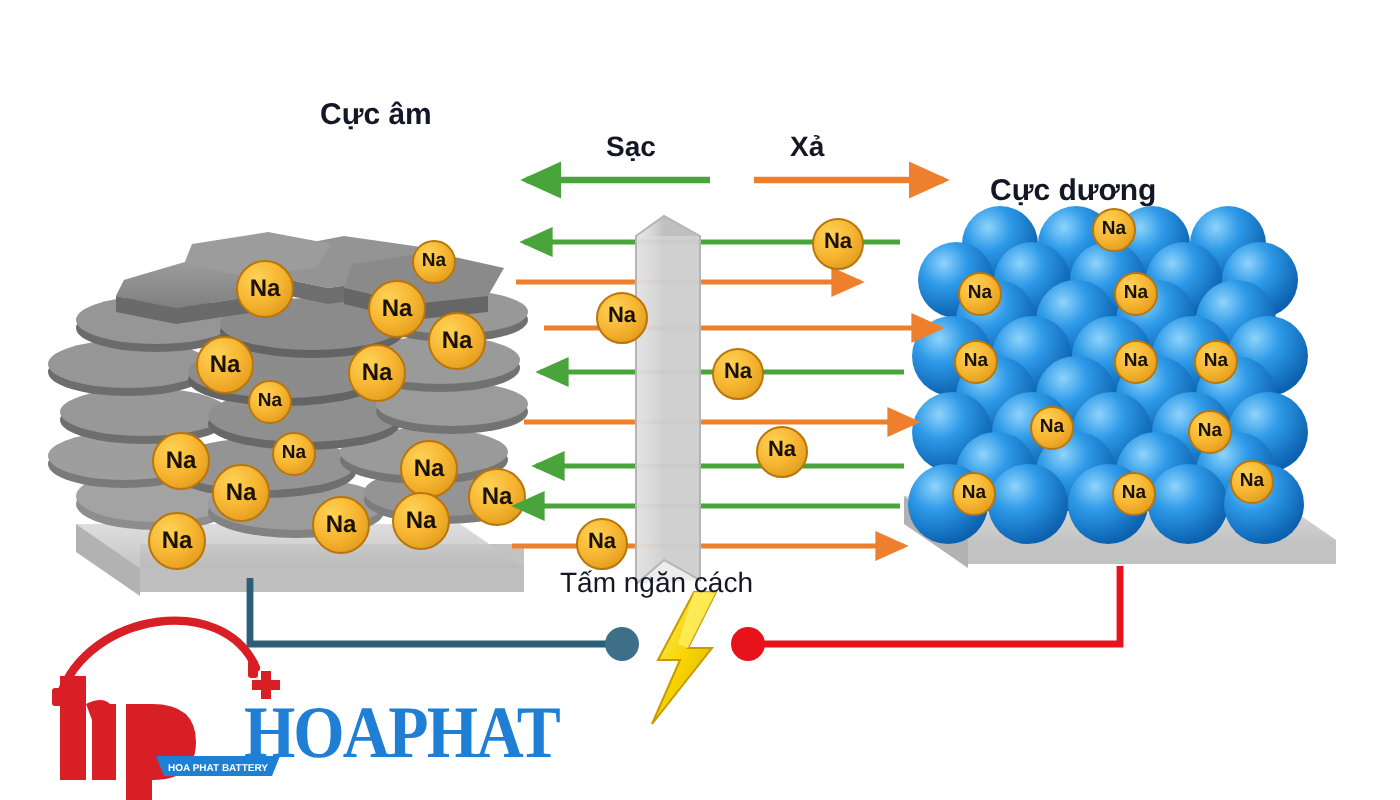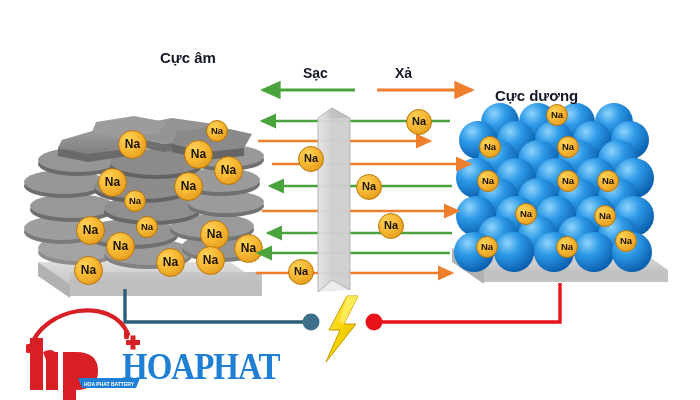--- a/index.html
+++ b/index.html
@@ -328,20 +328,21 @@
     <g>
       <polygon points="347,296 329,330 340,330 326,362 356,324 344,324 358,296" fill="url(#boltGrad)" stroke="#c79a00" stroke-width="1"></polygon>
       <polygon points="347,296 339,322 344,324 358,296" fill="#fff06b" opacity="0.75"></polygon>
     </g>
   </svg>
 
   <div class="lbl" id="label-anode">Cực âm</div>
   <div class="lbl" id="label-cathode">Cực dương</div>
   <div class="lbl" id="label-charge">Sạc</div>
   <div class="lbl" id="label-discharge">Xả</div>
+  <div class="lbl" id="label-separator">Tấm ngăn cách</div>
 
   <svg class="layer" viewBox="0 0 700 400" xmlns="http://www.w3.org/2000/svg">
 
     <g>
       <path d="M30,348 C44,306 112,296 128,334" fill="none" stroke="#d81f26" stroke-width="4.2" stroke-linecap="round"></path>
       <rect x="26" y="344" width="5" height="9" rx="1.5" fill="#d81f26"></rect>
       <rect x="124" y="330" width="5" height="9" rx="1.5" fill="#d81f26"></rect>
     </g>
 
     <g>

